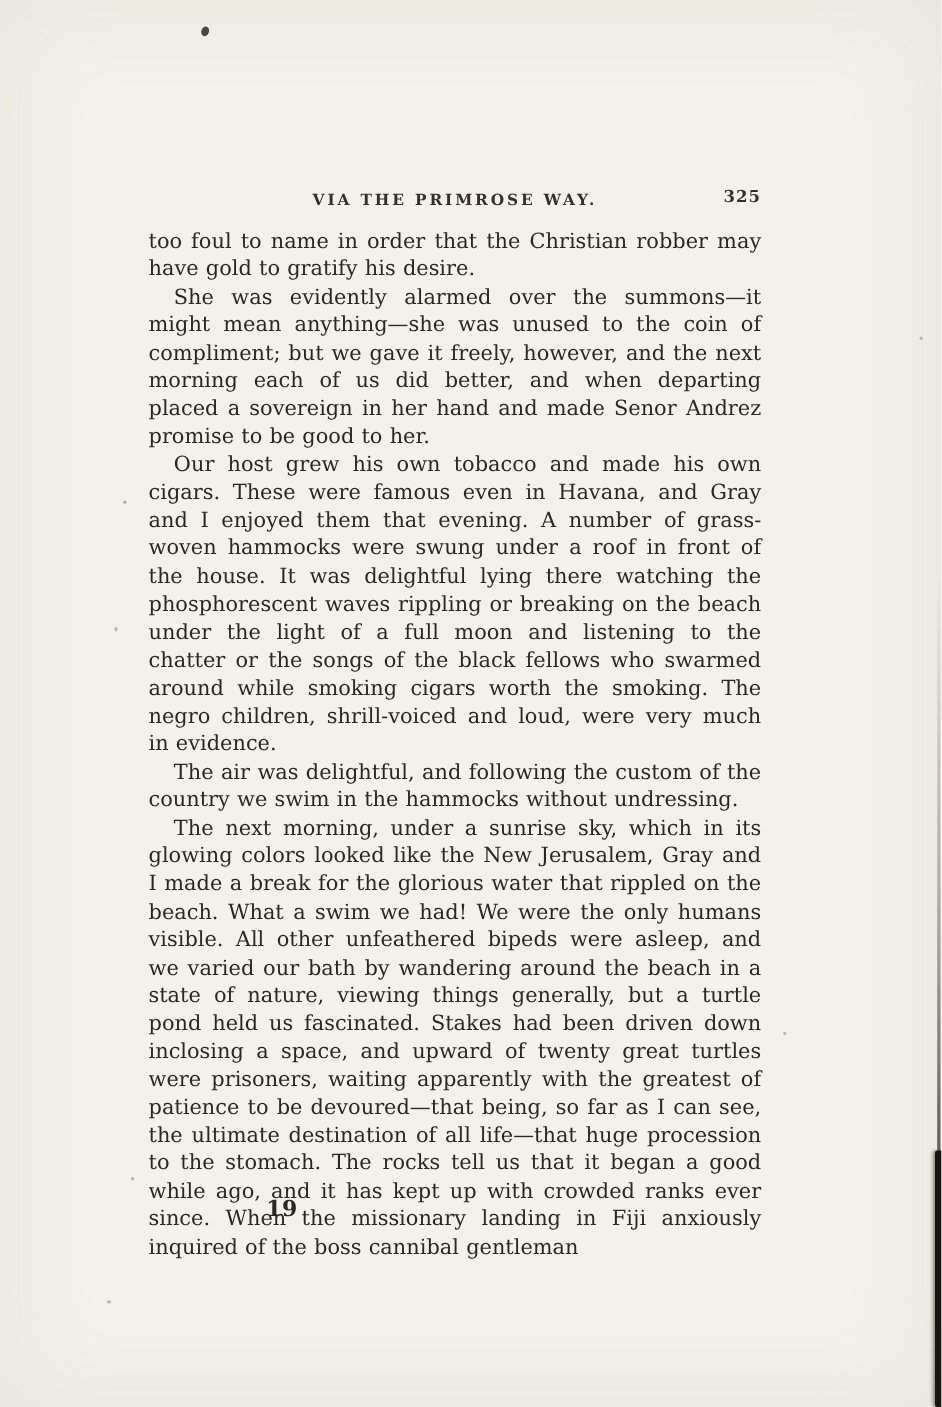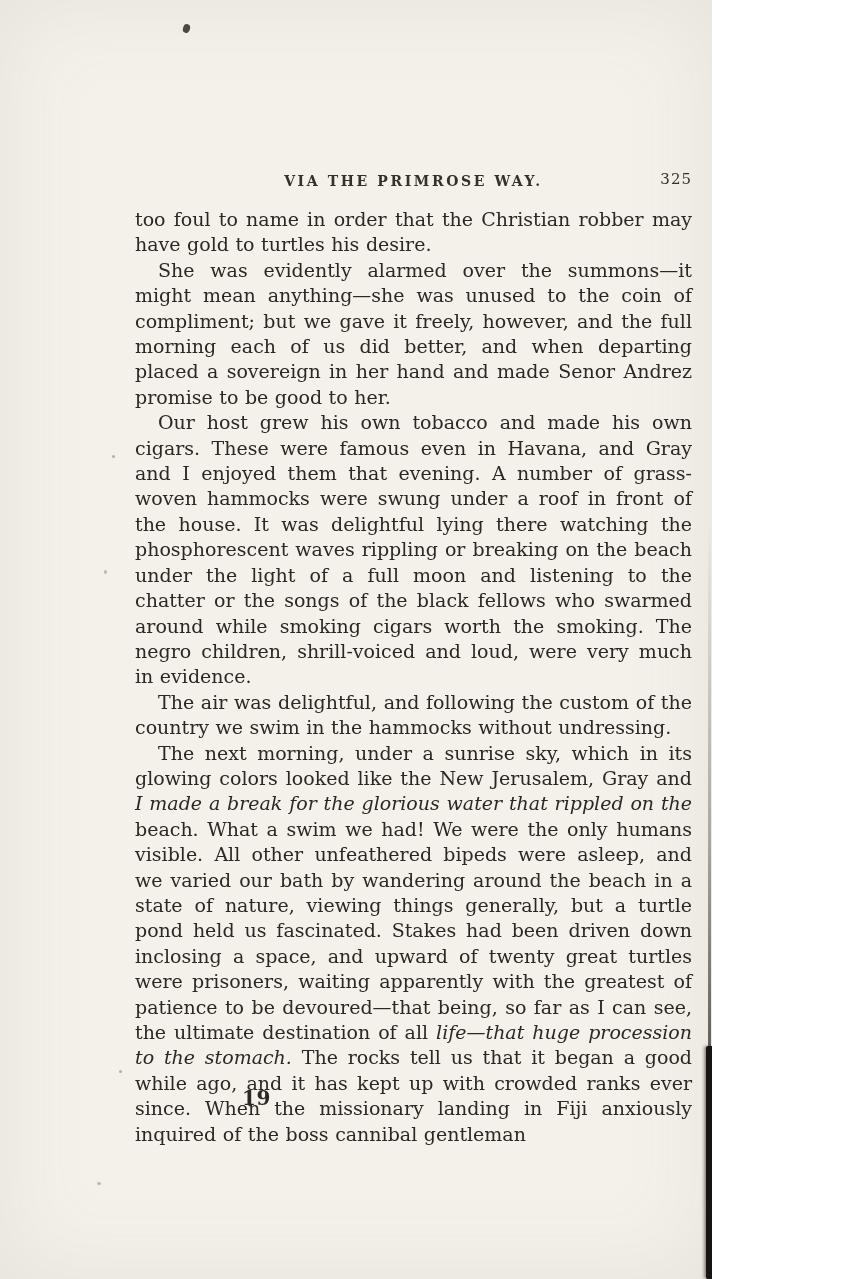--- a/index.html
+++ b/index.html
@@ -6,21 +6,21 @@
 
   html, body {
     width: 856px;
     height: 1279px;
     background: #ffffff;
     font-family: "DejaVu Serif", "Liberation Serif", serif;
   }
 
   .page {
     position: relative;
-    width: 712px;
+    width: 856px;
     height: 1279px;
     background: var(--paper, #f3f1ea);
     color: var(--ink, #2b2722);
     overflow: hidden;
     box-shadow: inset 0 0 90px rgba(120,110,90,0.10);
   }
 
   
   .running-head {
     position: absolute;
@@ -34,41 +34,41 @@
     font-weight: bold;
     letter-spacing: 2.6px;
     color: #35302a;
   }
   .folio {
     position: absolute;
     right: 0;
     top: -1px;
     font-size: 15px;
     letter-spacing: 1px;
-    font-weight: normal;
+    font-weight: bold;
     color: #35302a;
   }
 
   
   .text-block {
     position: absolute;
     top: 207px;
     left: 135px;
     width: 557px;
     font-size: 19px;
     line-height: 25.4px;
     text-align: justify;
     text-justify: inter-word;
     hyphens: none;
     -webkit-hyphens: none;
     word-spacing: 0.5px;
   }
   .para { text-indent: 0; }
   .para.indent { text-indent: 23px; }
-  .italic { font-style: italic; }
+  .italic { }
 
   
   .signature {
     position: absolute;
     left: 242px;
     top: 1086px;
     font-size: 20px;
     font-weight: bold;
     letter-spacing: 0.5px;
     color: #2b2722;
@@ -120,22 +120,22 @@
   <div class="speck speck-d"></div>
   <div class="speck speck-e"></div>
   <div class="speck speck-f"></div>
 
   <header class="running-head">
     <span class="running-title">VIA THE PRIMROSE WAY.</span>
     <span class="folio">325</span>
   </header>
 
   <main class="text-block">
-      <p class="para"><span>too foul to name in order that the Christian robber may have gold to turtles his desire.</span></p>
-      <p class="para indent"><span>She was evidently alarmed over the summons—it might mean anything—she was unused to the coin of compliment; but we gave it freely, however, and the full morning each of us did better, and when departing placed a sovereign in her hand and made Senor Andrez promise to be good to her.</span></p>
+      <p class="para"><span>too foul to name in order that the Christian robber may have gold to gratify his desire.</span></p>
+      <p class="para indent"><span>She was evidently alarmed over the summons—it might mean anything—she was unused to the coin of compliment; but we gave it freely, however, and the next morning each of us did better, and when departing placed a sovereign in her hand and made Senor Andrez promise to be good to her.</span></p>
       <p class="para indent"><span>Our host grew his own tobacco and made his own cigars. These were famous even in Havana, and Gray and I enjoyed them that evening. A number of grass-woven hammocks were swung under a roof in front of the house. It was delightful lying there watching the phosphorescent waves rippling or breaking on the beach under the light of a full moon and listening to the chatter or the songs of the black fellows who swarmed around while smoking cigars worth the smoking. The negro children, shrill-voiced and loud, were very much in evidence.</span></p>
       <p class="para indent"><span>The air was delightful, and following the custom of the country we swim in the hammocks without undressing.</span></p>
       <p class="para indent"><span>The next morning, under a sunrise sky, which in its glowing colors looked like the New Jerusalem, Gray and </span><span class="italic">I made a break for the glorious water that rippled on the</span><span> beach. What a swim we had! We were the only humans visible. All other unfeathered bipeds were asleep, and we varied our bath by wandering around the beach in a state of nature, viewing things generally, but a turtle pond held us fascinated. Stakes had been driven down inclosing a space, and upward of twenty great turtles were prisoners, waiting apparently with the greatest of patience to be devoured—that being, so far as I can see, the ultimate destination of all </span><span class="italic">life—that huge procession to the stomach.</span><span> The rocks tell us that it began a good while ago, and it has kept up with crowded ranks ever since. When the missionary landing in Fiji anxiously inquired of the boss cannibal gentleman</span></p>
     </main>
 
   <div class="signature">19</div>
 
   <div class="edge-streak"></div>
   <div class="edge-bar"></div>
 

